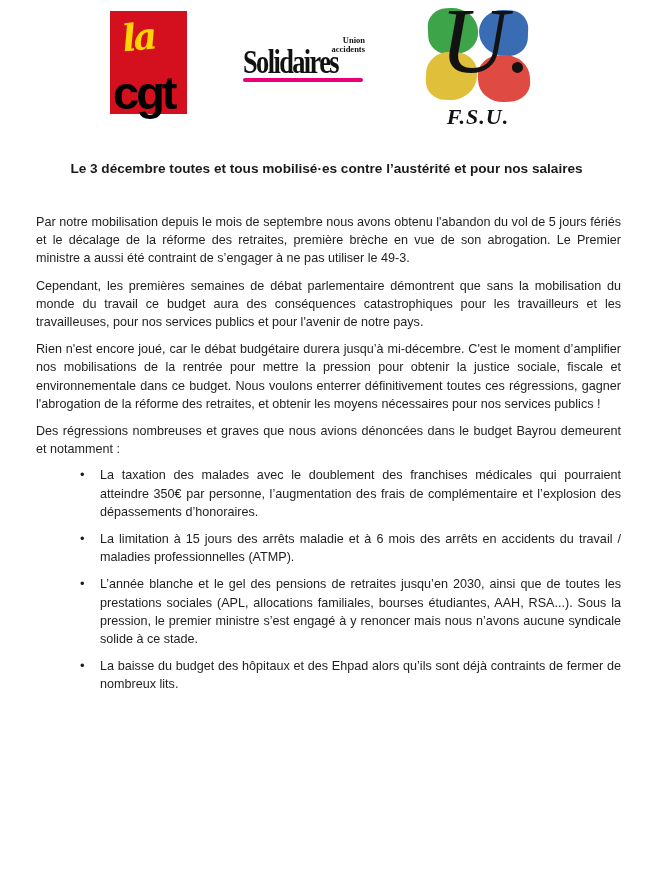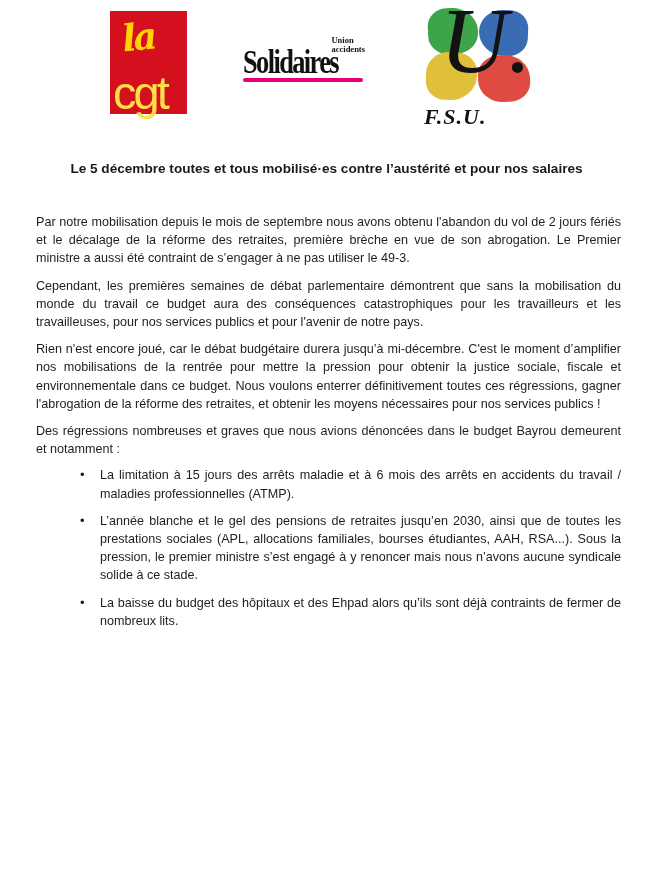--- a/index.html
+++ b/index.html
@@ -20,33 +20,33 @@
   
   .cgt-logo{position:absolute;left:110px;top:11px;width:96px;height:104px;}
   .cgt-rect{position:relative;width:77px;height:103px;}
   .cgt-la{
     position:absolute;top:8px;left:12px;
     font-family:"DejaVu Serif",serif;font-style:italic;font-weight:bold;
     font-size:37px;line-height:1;transform:rotate(-6deg);letter-spacing:-3px;
   }
   .cgt-name{
     position:absolute;bottom:2px;left:3px;
-    font-family:"Liberation Sans",sans-serif;font-weight:normal;
-    font-size:47px;line-height:0.78;letter-spacing:-3px;color:#fde047;
+    font-family:"Liberation Sans",sans-serif;font-weight:bold;
+    font-size:47px;line-height:0.78;letter-spacing:-3px;color:#000000;
     white-space:nowrap;
   }
 
   
   .sol-logo{position:absolute;left:243px;top:36px;width:124px;height:50px;}
   .sol-union{
     position:absolute;top:0;right:2px;text-align:left;
     font-family:"Liberation Serif",serif;font-weight:bold;
     font-size:8.5px;line-height:1.05;color:#111;
   }
-  .sol-union span{display:block;}
+  .sol-union span{display:block;text-align:right;}
   .sol-name{
     position:absolute;top:9px;left:0;
     font-family:"Liberation Serif",serif;font-weight:bold;
     font-size:33px;line-height:1;color:#111;
     letter-spacing:-2px;transform:scale(0.80,1.02);transform-origin:left top;
     white-space:nowrap;
   }
   .sol-underline{
     position:absolute;left:0;top:42px;width:120px;height:4px;border-radius:2px;
   }
@@ -60,21 +60,21 @@
   .fsu-patch.green {left:2px; top:0;   width:50px;height:46px;border-radius:38% 52% 45% 40%;transform:rotate(-3deg);}
   .fsu-patch.blue  {left:53px;top:2px; width:49px;height:46px;border-radius:50% 40% 42% 55%;transform:rotate(2deg);}
   .fsu-patch.yellow{left:0;  top:44px;width:51px;height:48px;border-radius:45% 42% 52% 38%;transform:rotate(2deg);}
   .fsu-patch.red   {left:52px;top:47px;width:52px;height:47px;border-radius:42% 50% 40% 48%;transform:rotate(-2deg);}
   .fsu-u{
     position:absolute;left:14px;top:-17px;
     font-family:"Liberation Serif",serif;font-style:italic;
     font-size:94px;line-height:1.05;color:#121212;
   }
   .fsu-name{
-    position:absolute;left:0;top:96px;width:108px;
+    position:absolute;left:0;top:96px;width:108px;text-align:center;
     font-family:"Liberation Serif",serif;font-style:italic;font-weight:bold;
     font-size:22px;letter-spacing:1px;color:#121212;
   }
 
   
   .doc-title{
     position:absolute;top:161px;left:20px;width:613px;
     text-align:center;font-weight:bold;font-size:13.6px;color:#1a1a1a;
   }
   .content{
@@ -123,28 +123,29 @@
         <span class="fsu-patch blue" style="background-color: rgb(58, 108, 179);"></span>
         <span class="fsu-patch yellow" style="background-color: rgb(224, 191, 58);"></span>
         <span class="fsu-patch red" style="background-color: rgb(223, 74, 66);"></span>
         <span class="fsu-u">U.</span>
       </div>
       <div class="fsu-name">F.S.U.</div>
     </div>
 
   </div>
 
-  <div class="doc-title">Le 5 décembre toutes et tous mobilisé·es contre l’austérité et pour nos salaires</div>
+  <div class="doc-title">Le 3 décembre toutes et tous mobilisé·es contre l’austérité et pour nos salaires</div>
 
   <div class="content">
-    <p>Par notre mobilisation depuis le mois de septembre nous avons obtenu l'abandon du vol de 2 jours fériés et le décalage de la réforme des retraites, première brèche en vue de son abrogation. Le Premier ministre a aussi été contraint de s’engager à ne pas utiliser le 49-3.</p>
+    <p>Par notre mobilisation depuis le mois de septembre nous avons obtenu l'abandon du vol de 5 jours fériés et le décalage de la réforme des retraites, première brèche en vue de son abrogation. Le Premier ministre a aussi été contraint de s’engager à ne pas utiliser le 49-3.</p>
     <p>Cependant, les premières semaines de débat parlementaire démontrent que sans la mobilisation du monde du travail ce budget aura des conséquences catastrophiques pour les travailleurs et les travailleuses, pour nos services publics et pour l'avenir de notre pays.</p>
     <p>Rien n'est encore joué, car le débat budgétaire durera jusqu’à mi-décembre. C'est le moment d’amplifier nos mobilisations de la rentrée pour mettre la pression pour obtenir la justice sociale, fiscale et environnementale dans ce budget. Nous voulons enterrer définitivement toutes ces régressions, gagner l'abrogation de la réforme des retraites, et obtenir les moyens nécessaires pour nos services publics !</p>
     <p>Des régressions nombreuses et graves que nous avions dénoncées dans le budget Bayrou demeurent et notamment :</p>
 
     <ul class="points">
+      <li>La taxation des malades avec le doublement des franchises médicales qui pourraient atteindre 350€ par personne, l’augmentation des frais de complémentaire et l’explosion des dépassements d’honoraires.</li>
       <li>La limitation à 15 jours des arrêts maladie et à 6 mois des arrêts en accidents du travail / maladies professionnelles (ATMP).</li>
       <li>L’année blanche et le gel des pensions de retraites jusqu’en 2030, ainsi que de toutes les prestations sociales (APL, allocations familiales, bourses étudiantes, AAH, RSA...). Sous la pression, le premier ministre s’est engagé à y renoncer mais nous n’avons aucune syndicale solide à ce stade.</li>
       <li>La baisse du budget des hôpitaux et des Ehpad alors qu’ils sont déjà contraints de fermer de nombreux lits.</li>
     </ul>
   </div>
 
 </div>
 
 </body></html>

